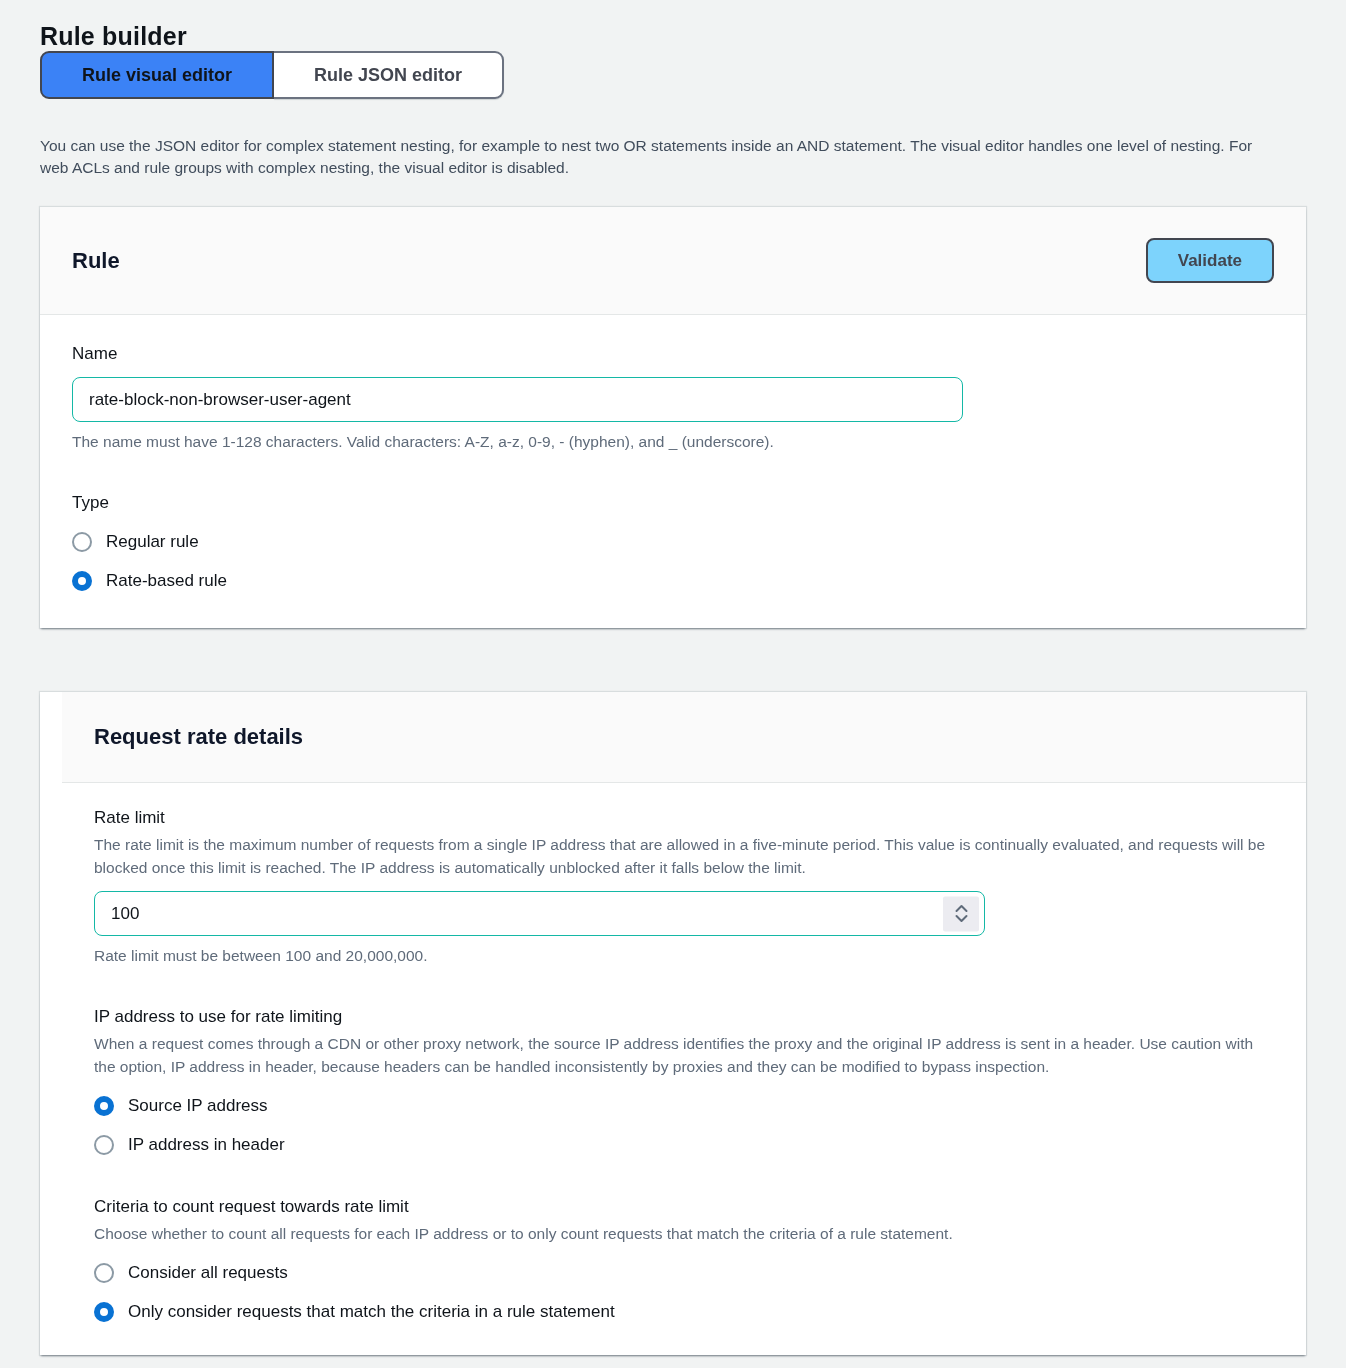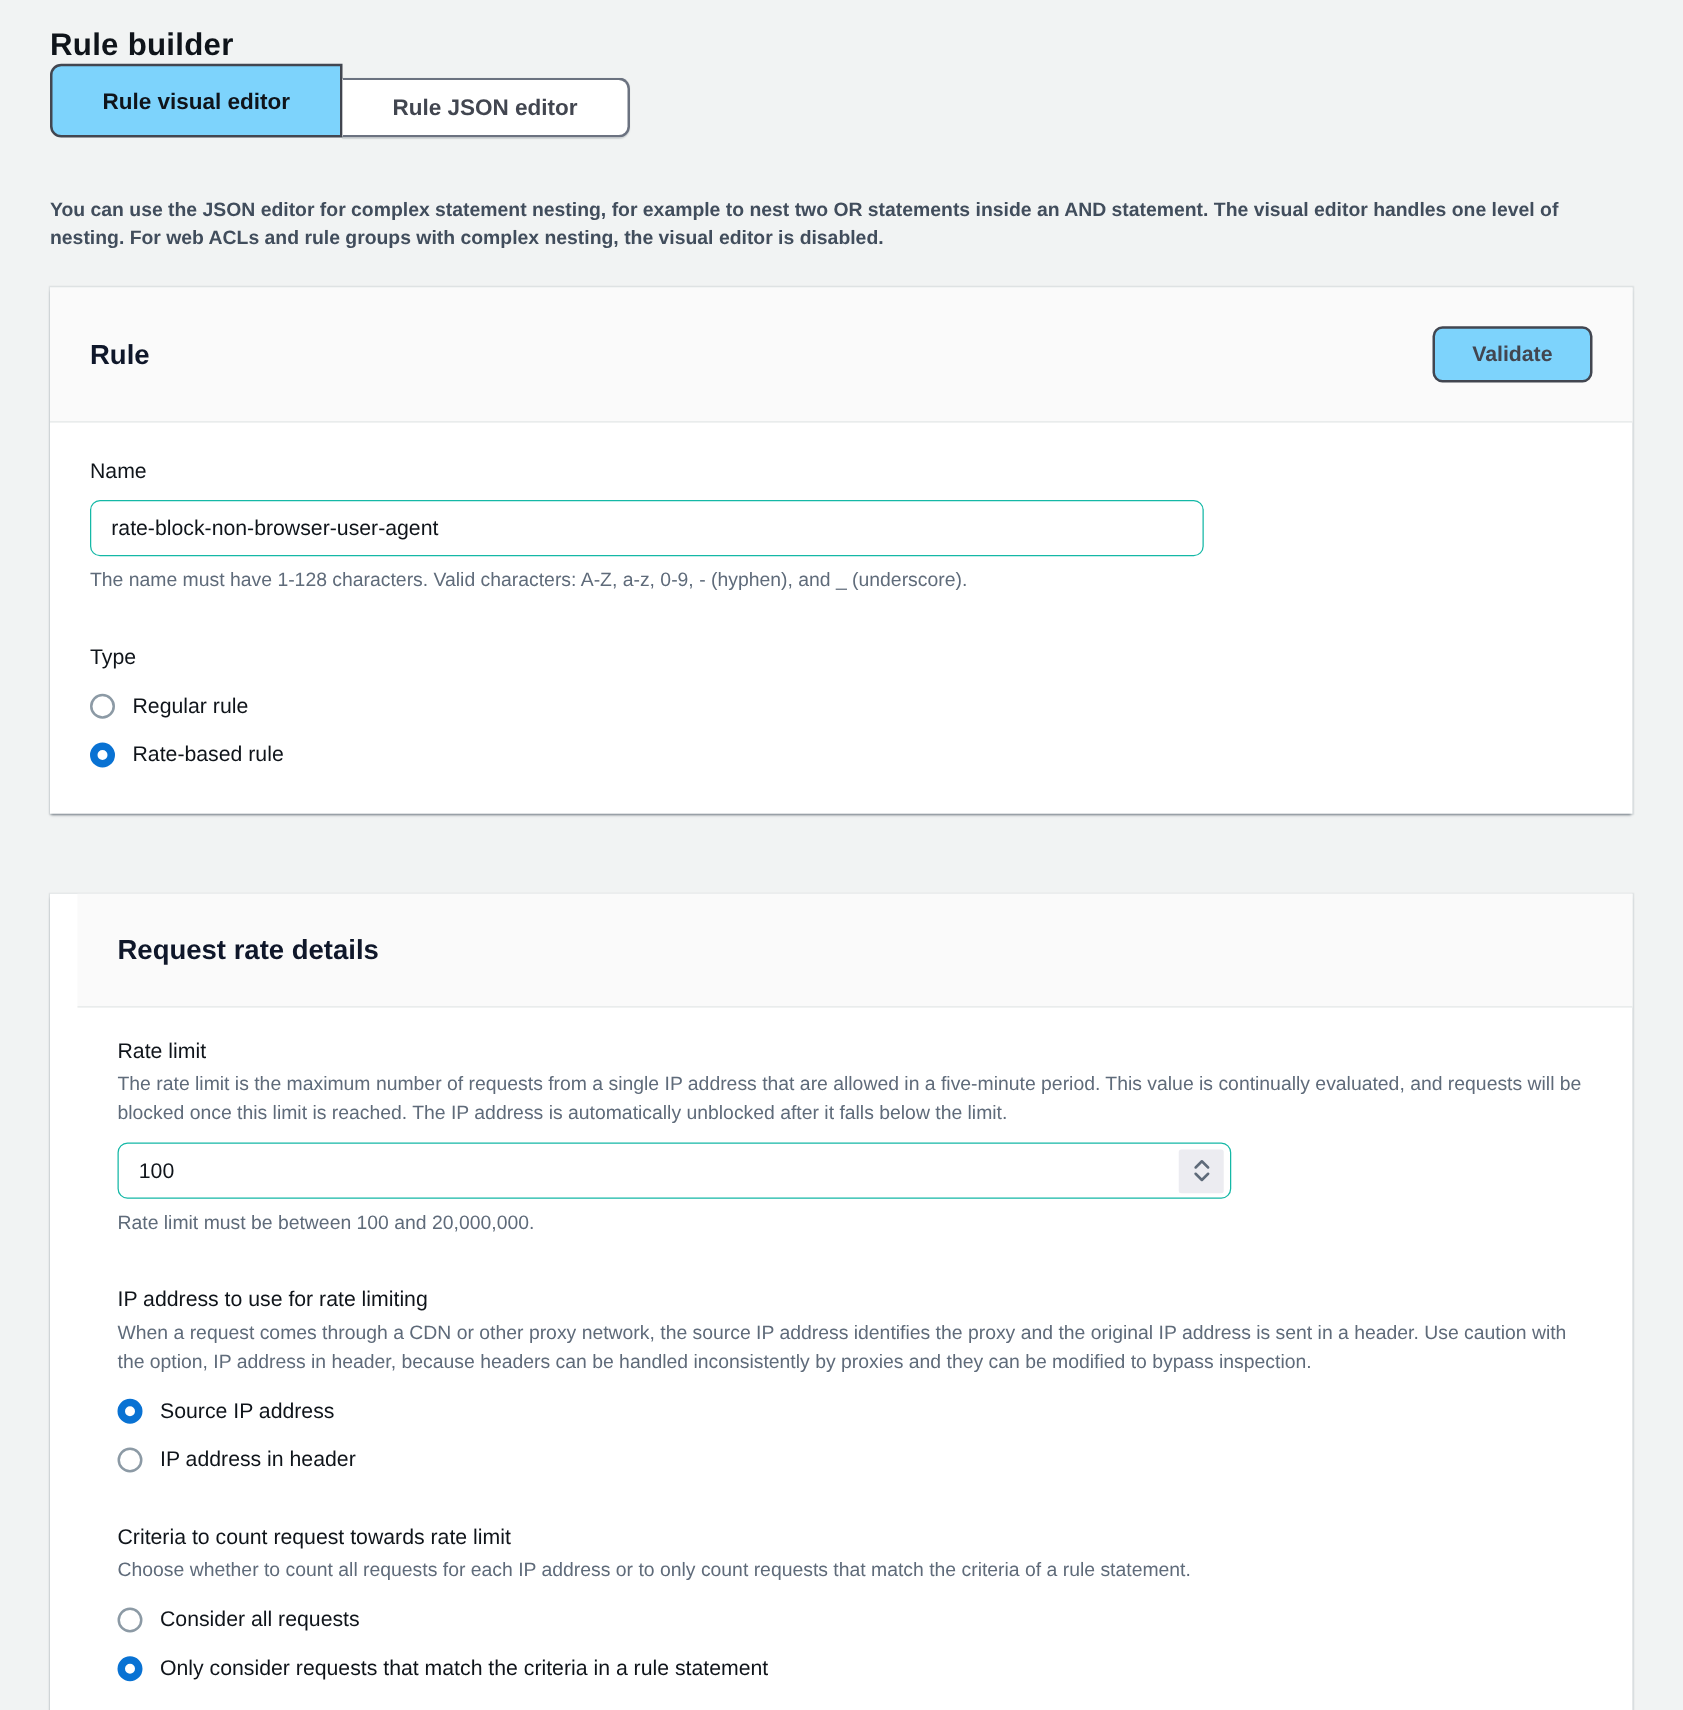--- a/index.html
+++ b/index.html
@@ -15,26 +15,26 @@
   
   .top-row { display: flex; justify-content: center; align-items: flex-start; flex-direction: column; }
   .page-title { font-size: 25px; font-weight: 700; letter-spacing: 0.2px; padding-top: 6px; color: #0f141a; }
   .toggle-group { display: flex; }
   .toggle-btn {
     font-size: 18px; font-weight: 700; line-height: 20px;
     padding: 12px 40px; cursor: pointer; white-space: nowrap;
     border: 2px solid #424650; background: #fff; color: #424650;
   }
   .toggle-btn.left  { border-radius: 9px 0 0 9px; }
-  .toggle-btn.right { border-radius: 0 9px 9px 0; border-left: none; border-color: #6b7280; box-shadow: 0 1px 1px rgba(0,28,36,0.15); margin-top: 11px; }
-  .toggle-btn.selected { background: #7dd3fc; color: #0f141a; border-color: #424650; }
+  .toggle-btn.right { border-radius: 0 9px 9px 0; border-left: none; border-color: #6b7280; box-shadow: 0 1px 1px rgba(0,28,36,0.15); }
+  .toggle-btn.selected { background: #3b82f6; color: #0f141a; border-color: #424650; }
 
   .page-desc {
-    margin-top: 48px; max-width: 1240px;
-    font-size: 15.5px; line-height: 22px; color: #414d5c; font-weight: bold;
+    margin-top: 36px; max-width: 1240px;
+    font-size: 15.5px; line-height: 22px; color: #414d5c;
   }
 
   
   .card {
     background: #fff;
     box-shadow: 0 2px 2px -1px rgba(45,58,72,0.6), 0 0 1px 1px rgba(0,28,36,0.10);
     margin-top: 28px;
   }
   .card + .card, .card.second { margin-top: 64px; padding-left: 22px; }
   .card-header {

